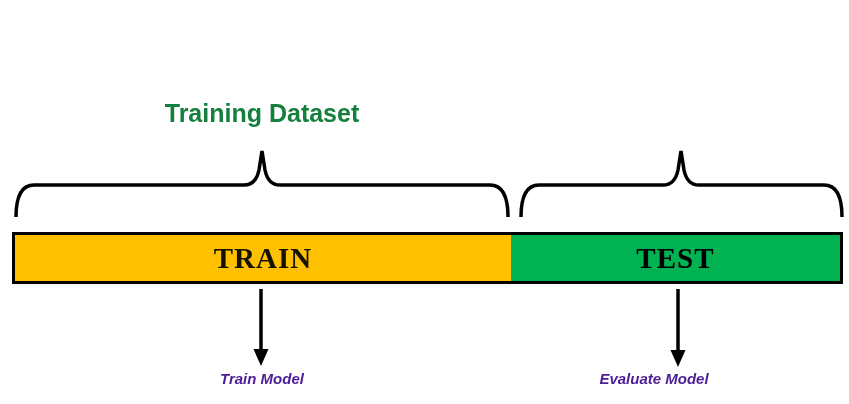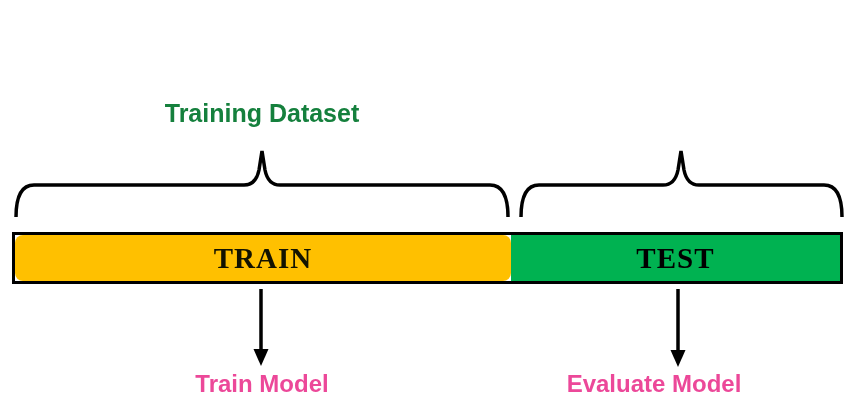--- a/index.html
+++ b/index.html
@@ -25,25 +25,25 @@
   .overlay{position:absolute;left:0;top:0;width:849px;height:404px;pointer-events:none;}
   .bar{
     position:absolute;left:12px;top:232px;width:831px;height:52px;
     border:3px solid #000;box-sizing:border-box;display:flex;
   }
   .seg{
     display:flex;align-items:center;justify-content:center;
     font-family:"Liberation Serif",serif;font-weight:bold;font-size:29px;
     letter-spacing:1px;
   }
-  .seg-train{width:60.1%;background:#FFC000;color:#131300;border-radius:8px;}
+  .seg-train{width:60.1%;background:#FFC000;color:#131300;}
   .seg-test{width:39.9%;background:#00B251;color:#000000;}
   .action-label{
-    position:absolute;top:370px;font-size:24px;font-weight:bold;color:#ec4899;
-    text-align:center;white-space:nowrap;
+    position:absolute;top:370px;font-size:15px;font-weight:bold;color:#4c1d95;
+    text-align:center;white-space:nowrap;font-style:italic;
   }
   .train-action{left:112px;width:300px;}
   .test-action{left:504px;width:300px;}
 </style>
 </head>
 <body>
 
 <div class="canvas">
 
 

